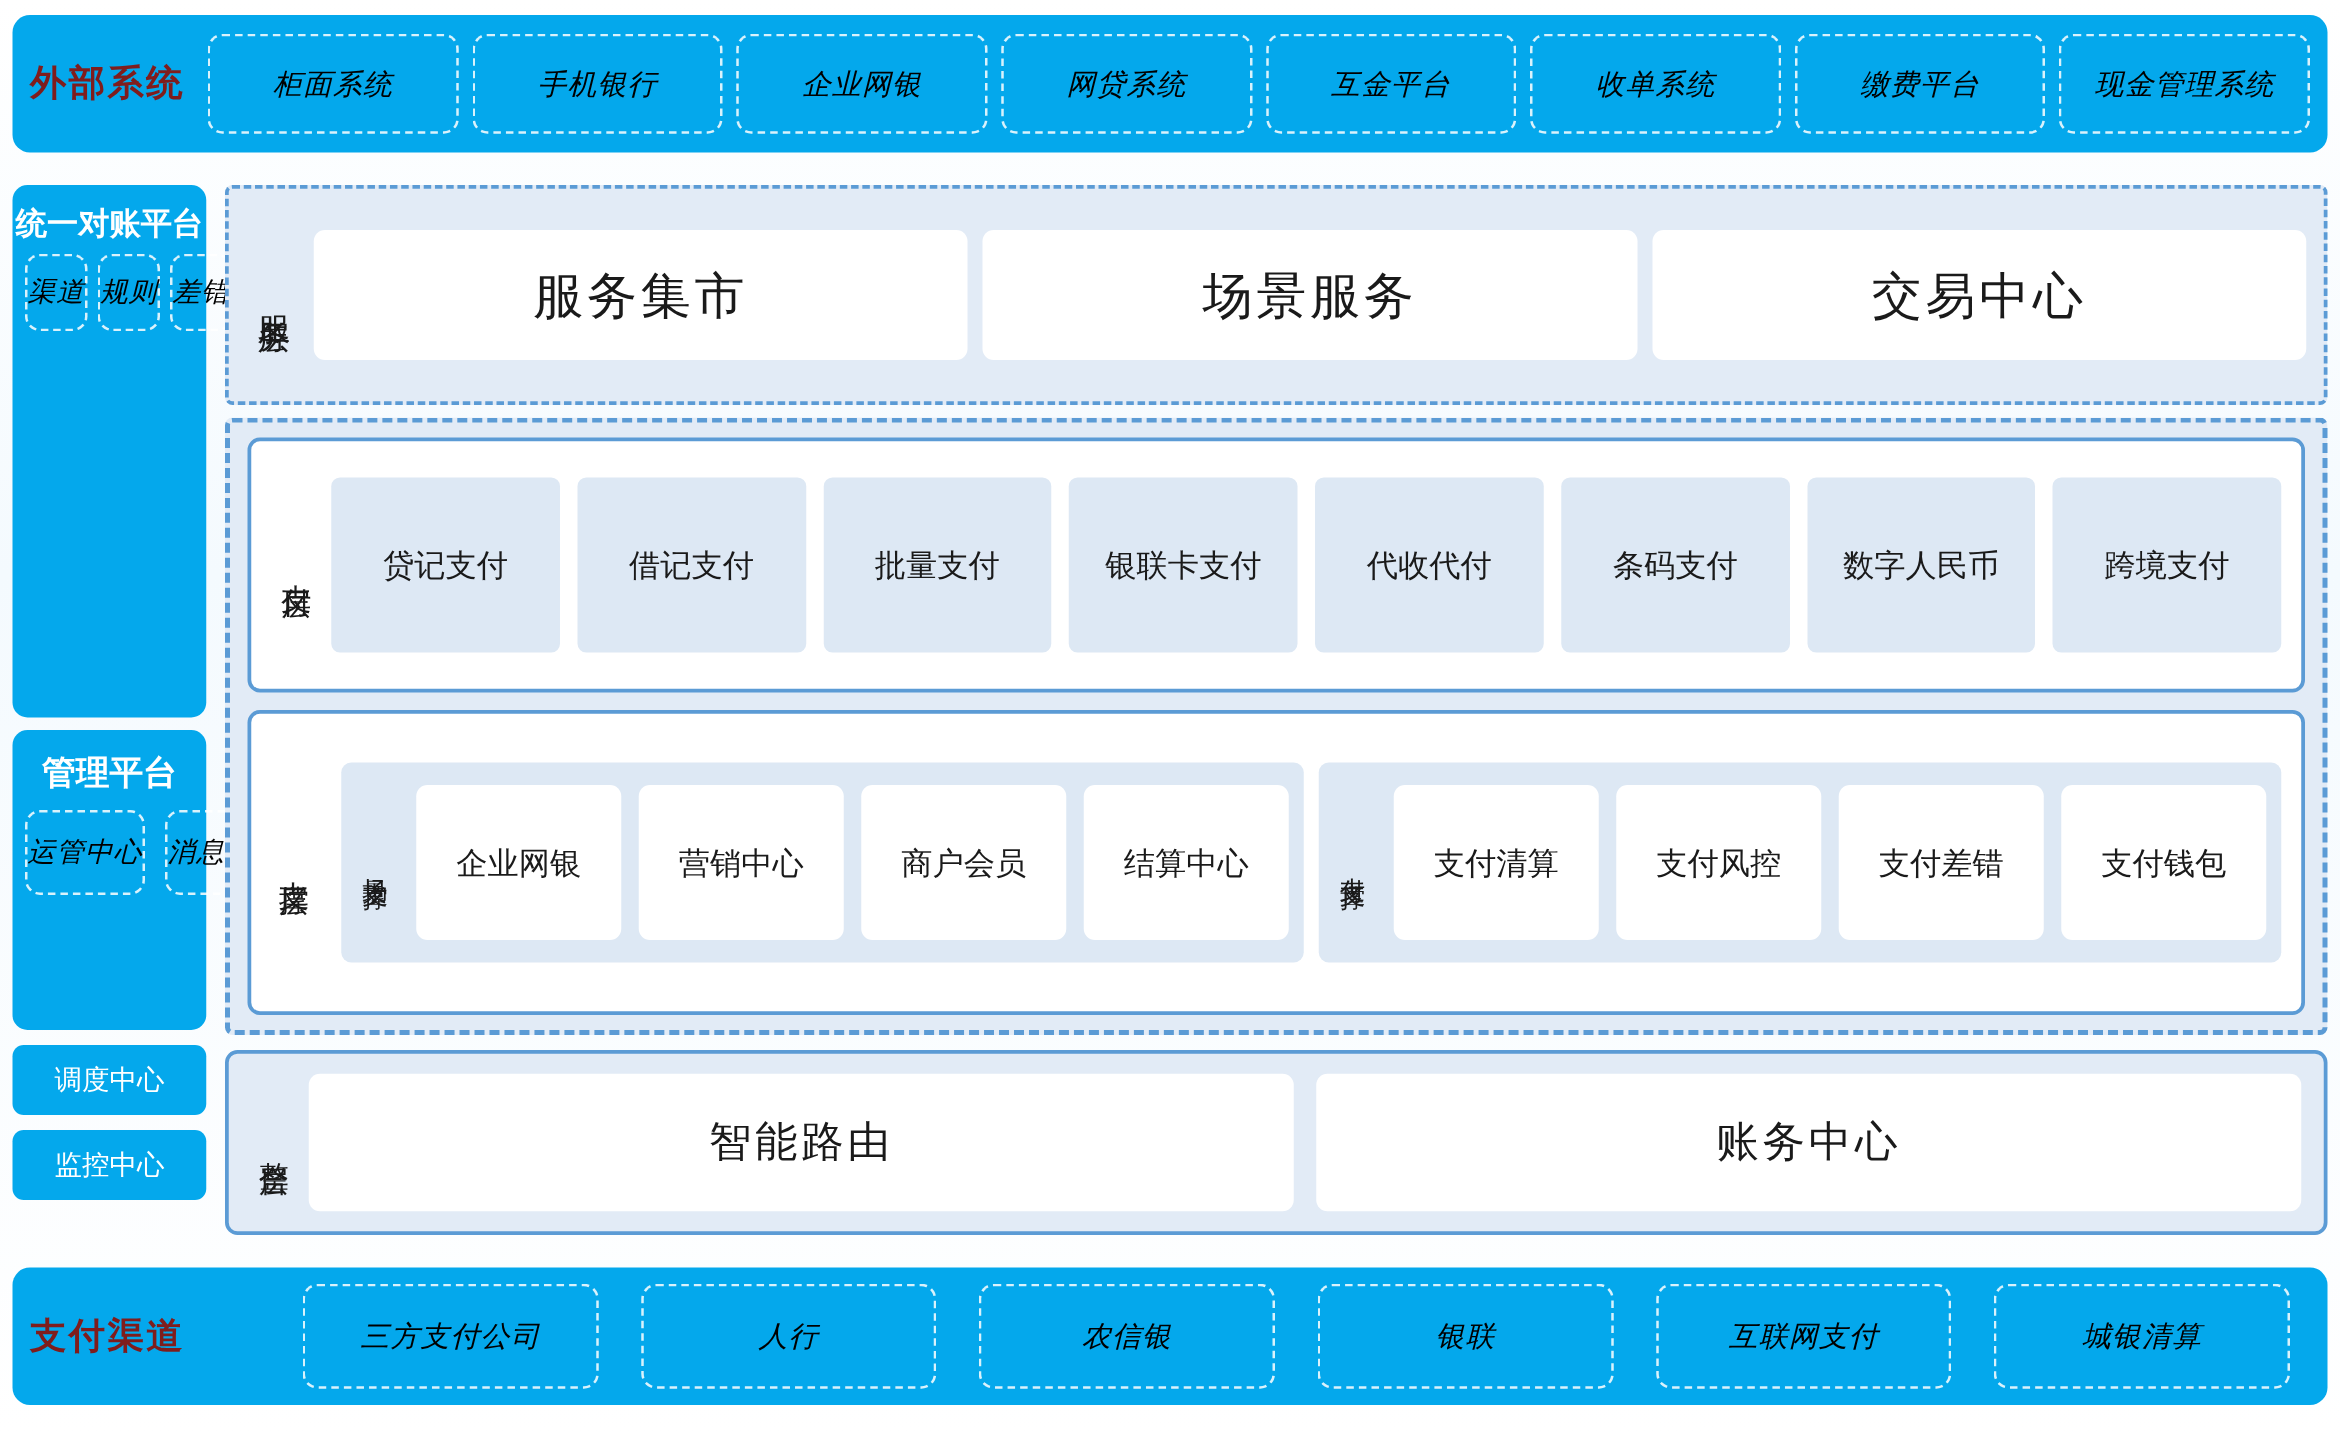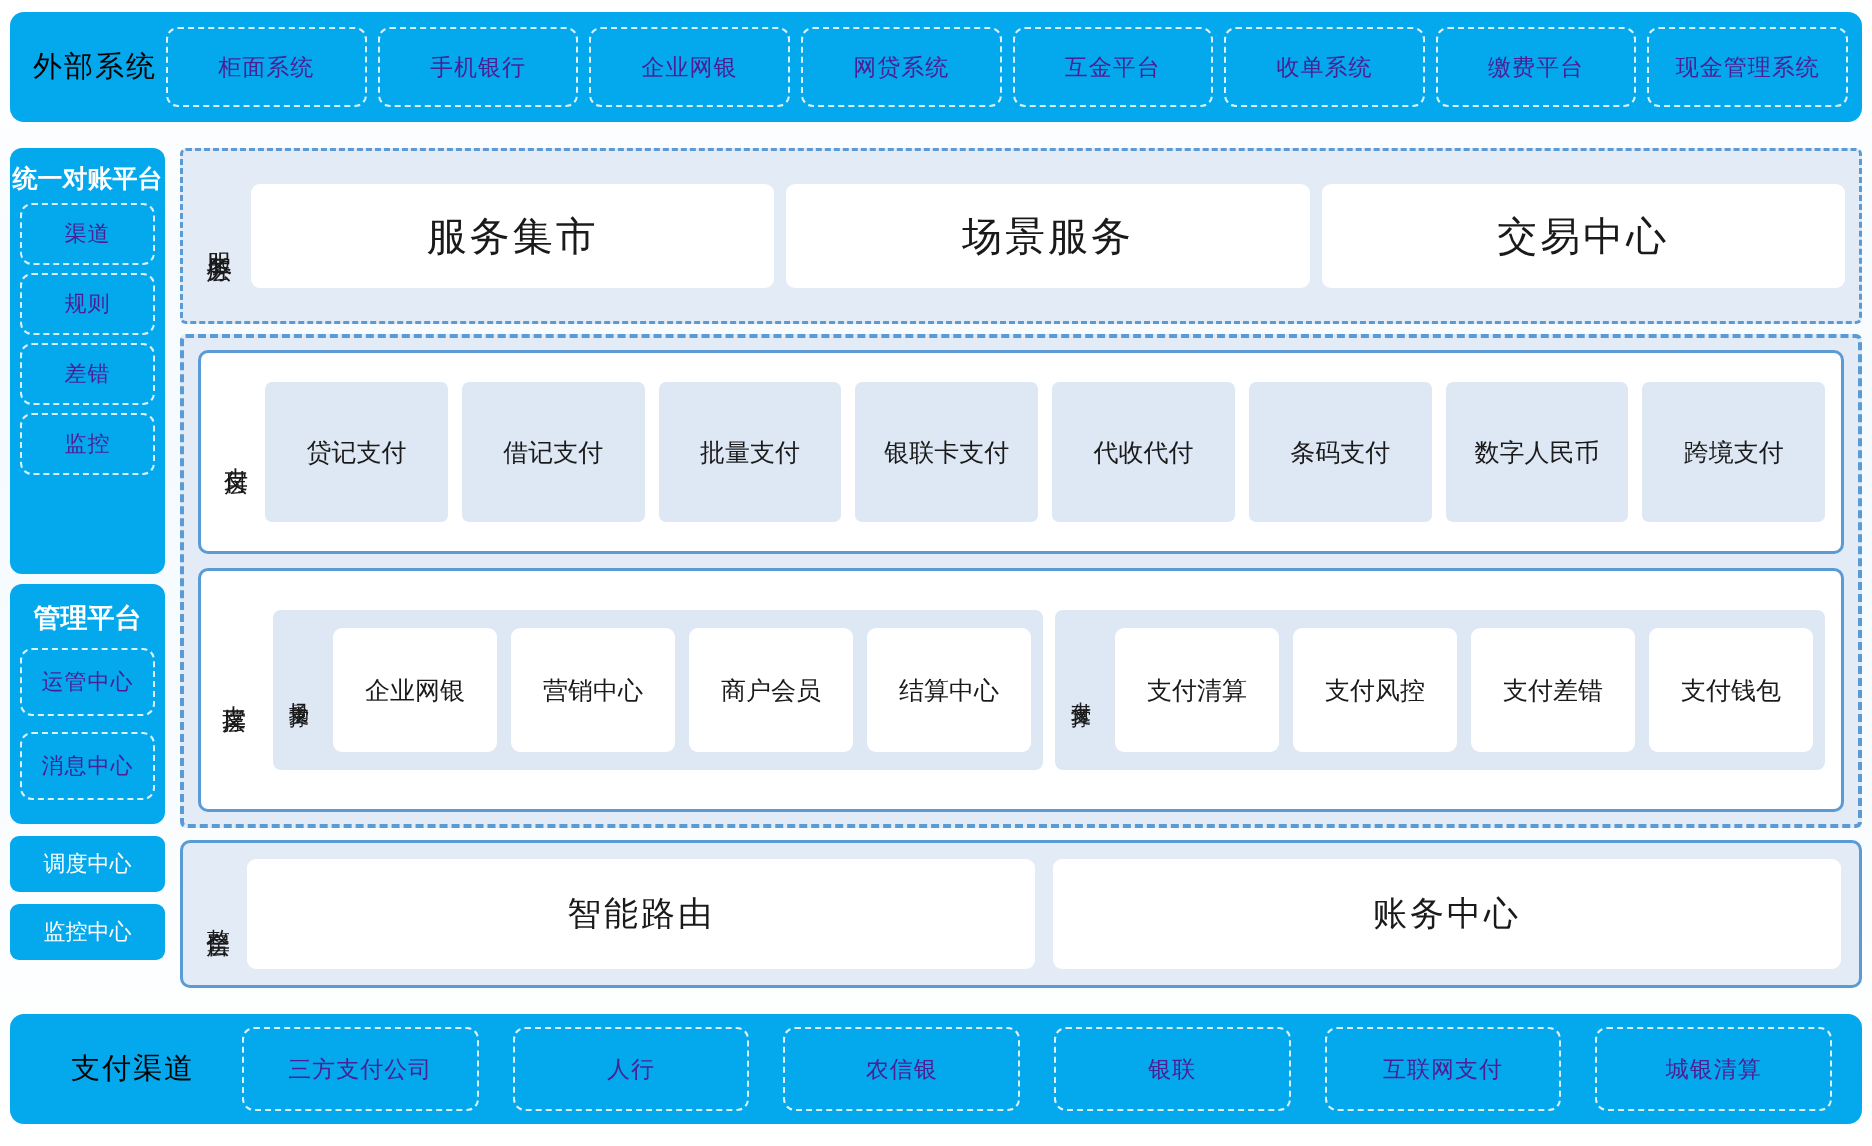--- a/index.html
+++ b/index.html
@@ -24,36 +24,36 @@
   
   .cyan-band {
     position: absolute;
     background: #04a8ec;
     border-radius: 14px;
     display: flex;
     align-items: center;
     box-sizing: border-box;
   }
   .band-title {
-    color: #000000;
-    font-weight: normal;
+    color: #7f1d1d;
+    font-weight: bold;
     letter-spacing: 2px;
     white-space: nowrap;
-    text-align: center;
   }
   .dash-chip {
     border: 2px dashed rgba(255,255,255,0.85);
     border-radius: 12px;
-    color: #4c1d95;
+    color: #000000;
     display: flex;
     align-items: center;
     justify-content: center;
     box-sizing: border-box;
     white-space: nowrap;
     letter-spacing: 1px;
+    font-style: italic;
   }
 
   
   #external-band {
     left: 10px;
     top: 12px;
     width: 1852px;
     height: 110px;
     padding: 0 14px;
   }
@@ -112,21 +112,21 @@
     align-items: center;
   }
   .rail-panel .panel-title {
     color: #ffffff;
     font-weight: bold;
     white-space: nowrap;
     text-align: center;
   }
   .rail-panel .rail-items {
     display: flex;
-    flex-direction: column;
+    flex-direction: row;
     width: 100%;
     box-sizing: border-box;
   }
   .rail-panel .dash-chip {
     width: 100%;
     box-sizing: border-box;
   }
 
   #recon-panel {
     left: 10px;

